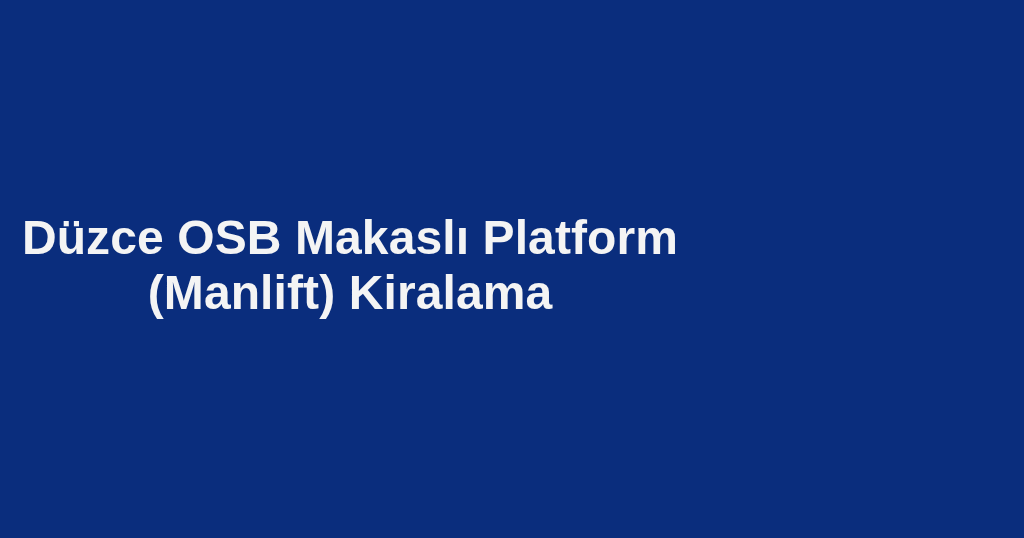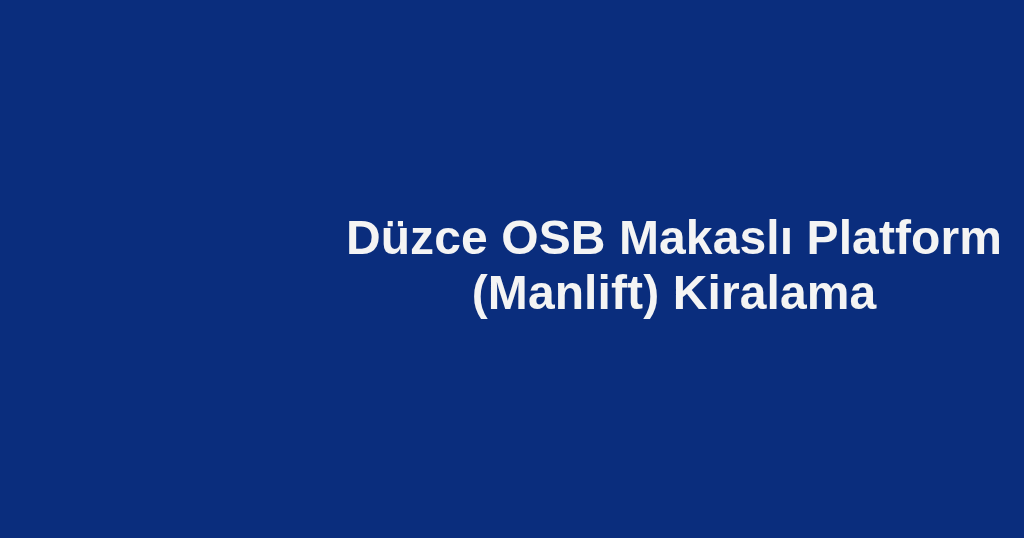--- a/index.html
+++ b/index.html
@@ -18,21 +18,21 @@
 
   
   .share-card {
     position: relative;
     box-sizing: border-box;
     width: 1024px;
     height: 538px;
     background-color: #0a2d7d;
     display: flex;
     align-items: center;
-    justify-content: flex-end;
+    justify-content: flex-start;
   }
 
   
   .headline-block {
     width: 700px;
     margin: 0;
     padding: 0 12px;
     box-sizing: border-box;
     text-align: center;
     

